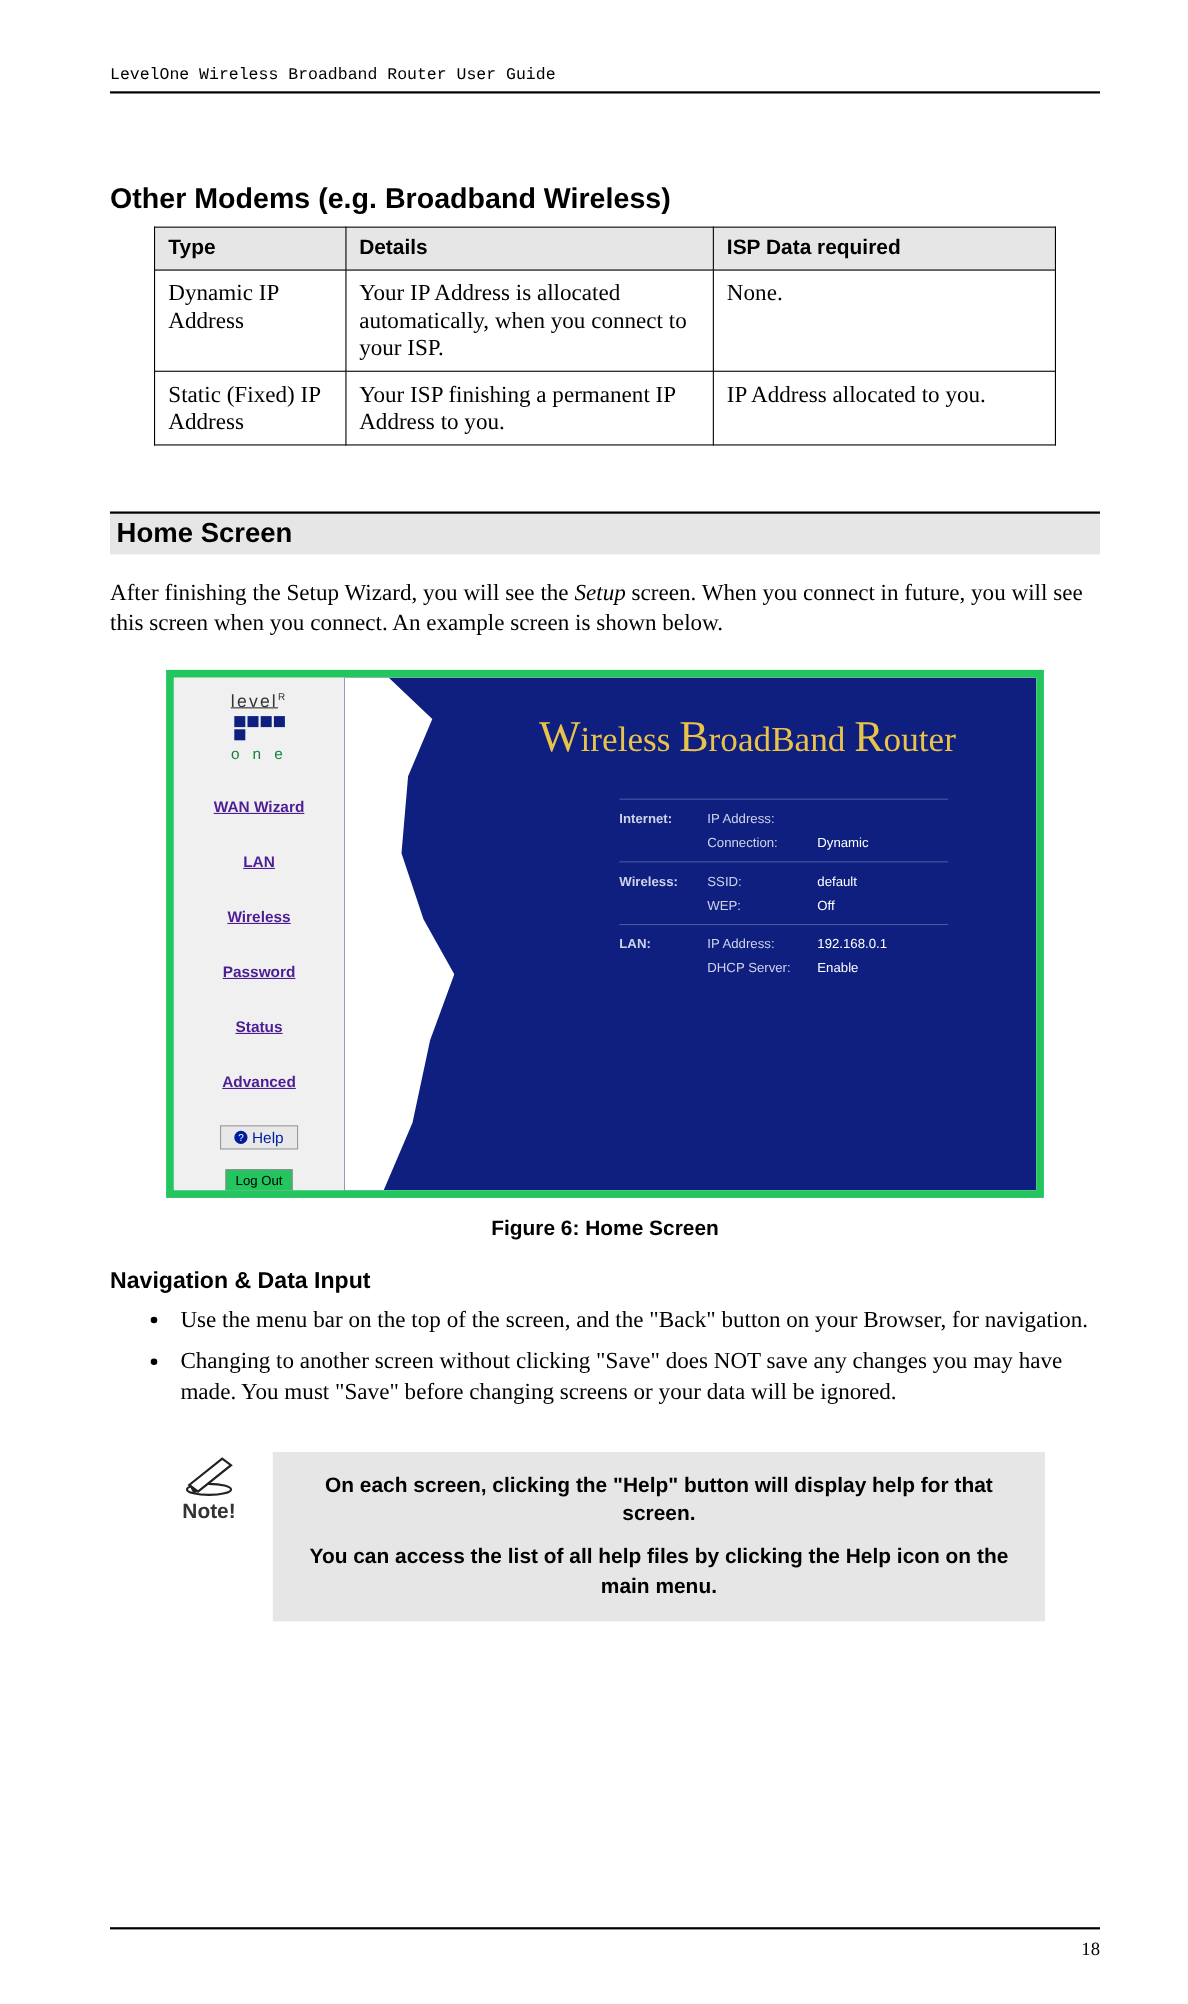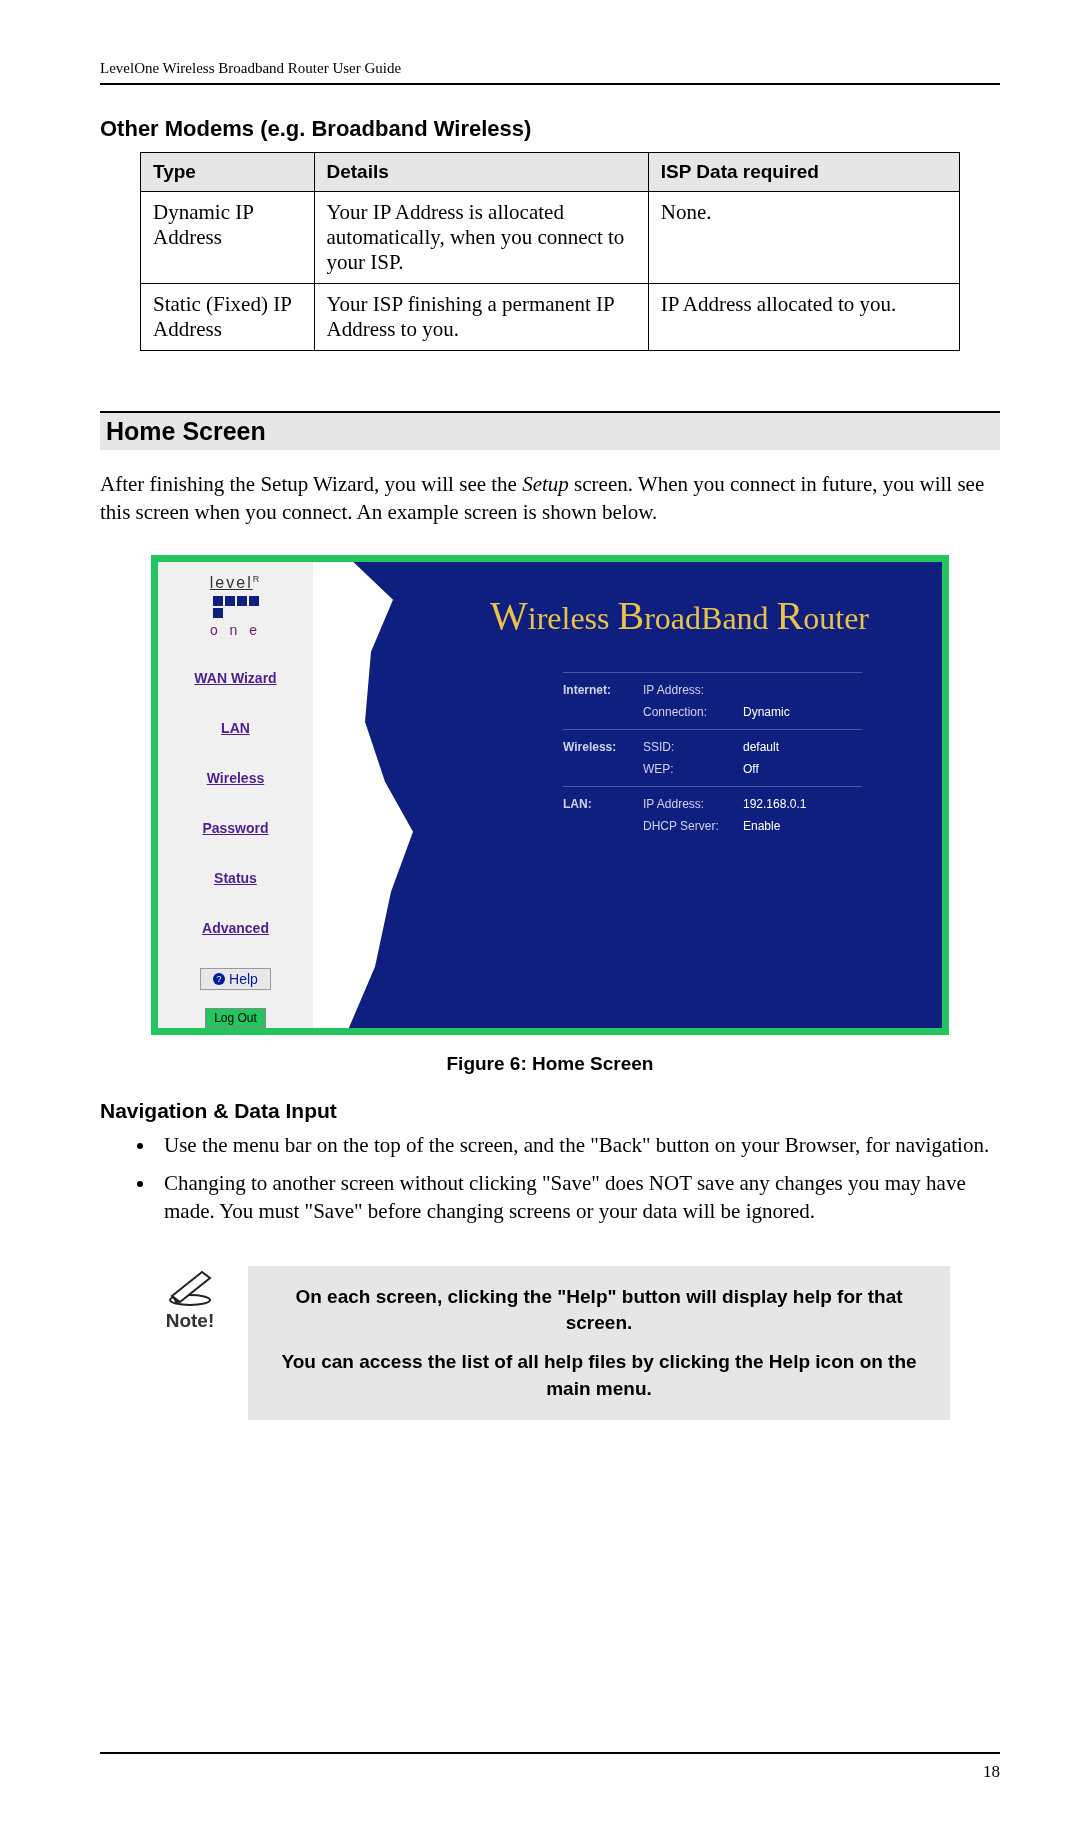--- a/index.html
+++ b/index.html
@@ -10,30 +10,30 @@
     color: #000;
   }
   .page {
     width: 1080px;
     min-height: 1822px;
     box-sizing: border-box;
     padding: 60px 80px 40px 100px;
     position: relative;
   }
   .running-header {
-    font-family: Liberation Serif, serif;
+    font-family: Liberation Mono, monospace;
     font-size: 15px;
     border-bottom: 2px solid #000;
     padding-bottom: 6px;
-    margin-bottom: 31px;
+    margin-bottom: 80px;
   }
   .section-title {
     font-family: Arial, Helvetica, sans-serif;
     font-weight: bold;
-    font-size: 22px;
+    font-size: 26px;
     margin-bottom: 10px;
   }
   .section-title-bar {
     font-family: Arial, Helvetica, sans-serif;
     font-weight: bold;
     font-size: 25px;
     background: #e6e6e6;
     border-top: 2px solid #000;
     padding: 4px 6px;
     margin-top: 60px;
@@ -131,21 +131,21 @@
     margin: 4px auto;
     gap: 2px;
     justify-content: center;
   }
   .router-logo-blocks .b {
     width: 10px; height: 10px; background: #0e1f80;
   }
   .router-logo-one {
     font-size: 14px;
     letter-spacing: 4px;
-    color: #701a75;
+    color: #15803d;
   }
   .nav-link {
     color: #4c1d95;
     text-decoration: underline;
     font-size: 14px;
     font-weight: bold;
     margin: 10px 0;
     cursor: pointer;
   }
   .nav-group {

